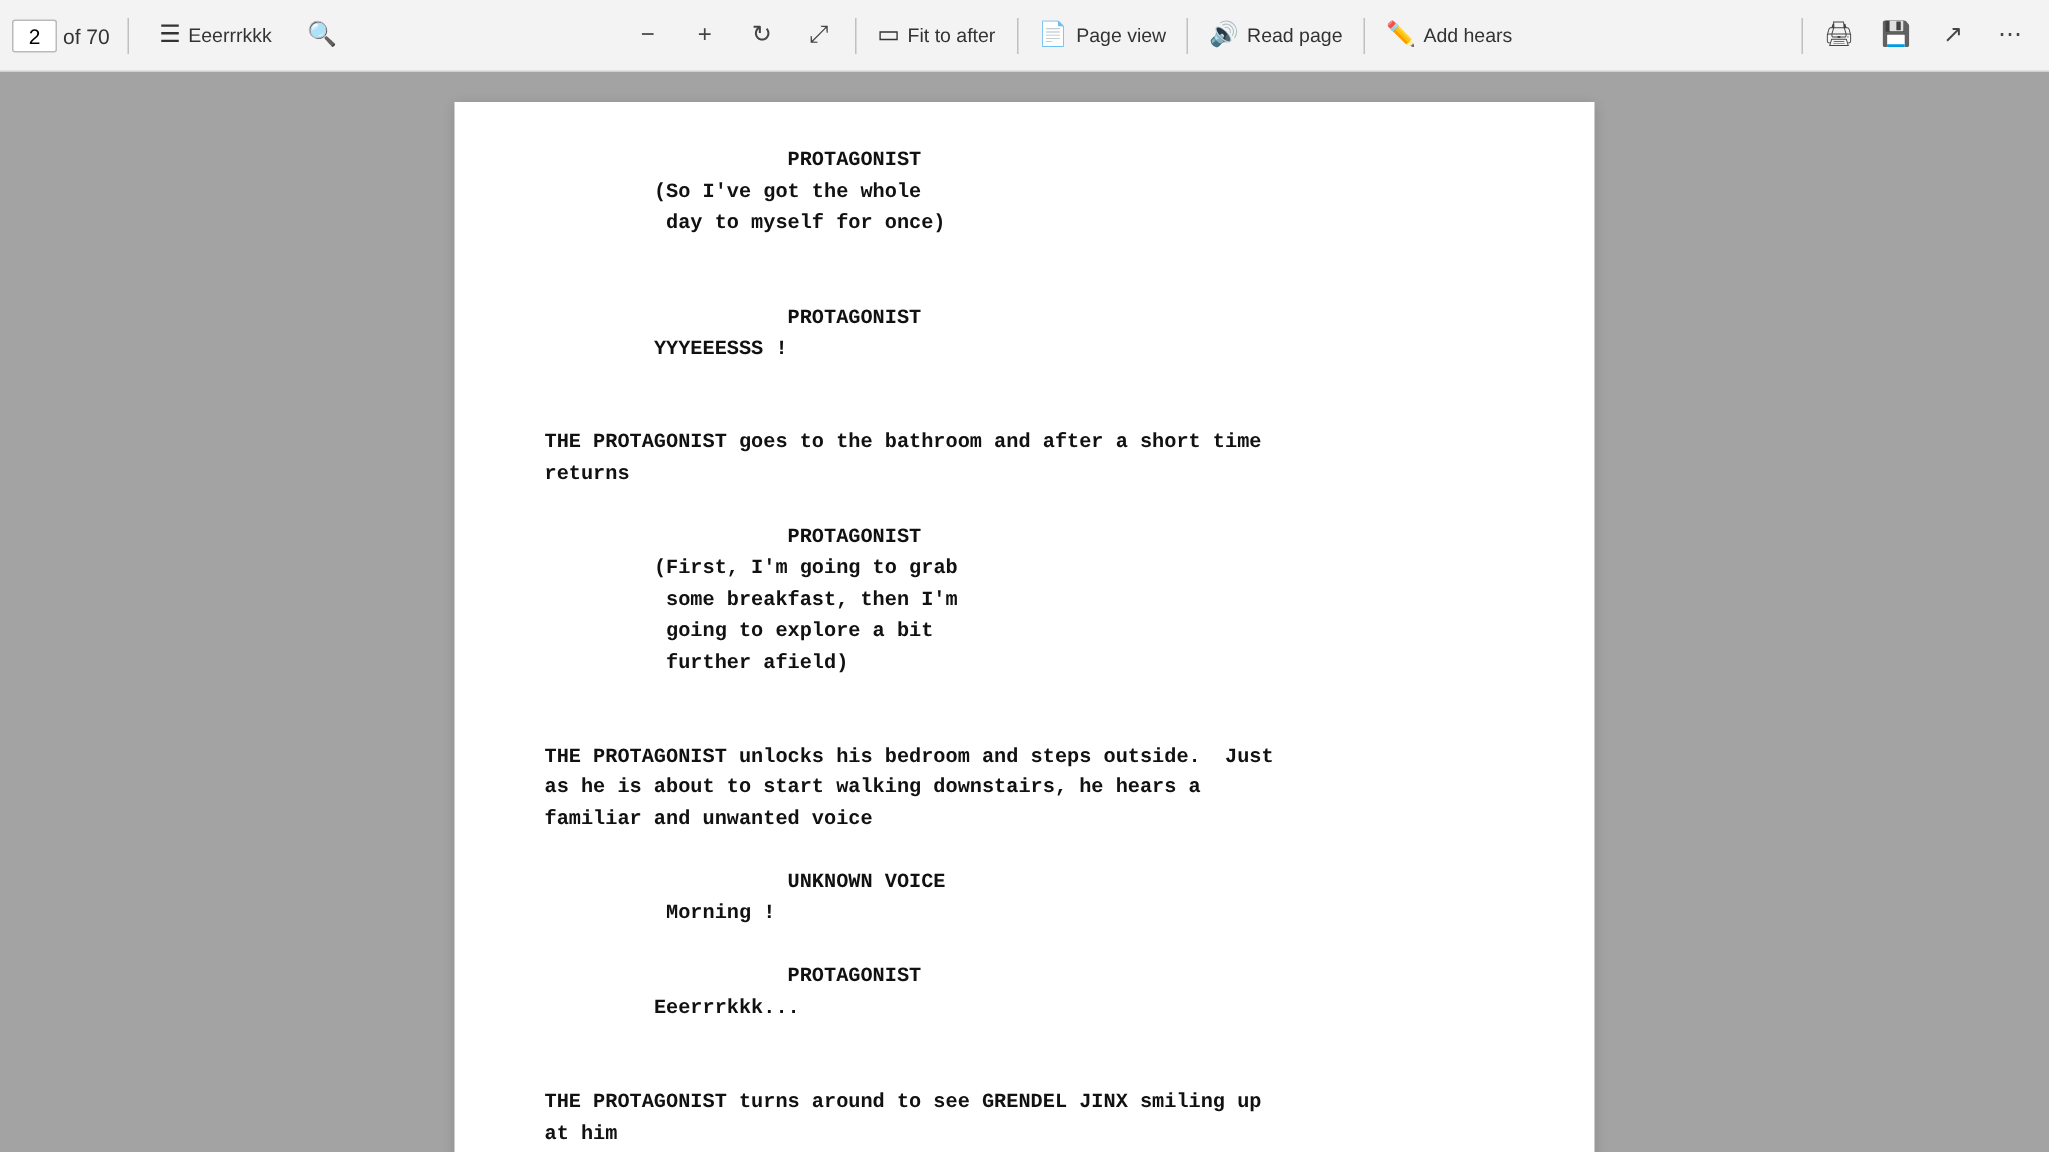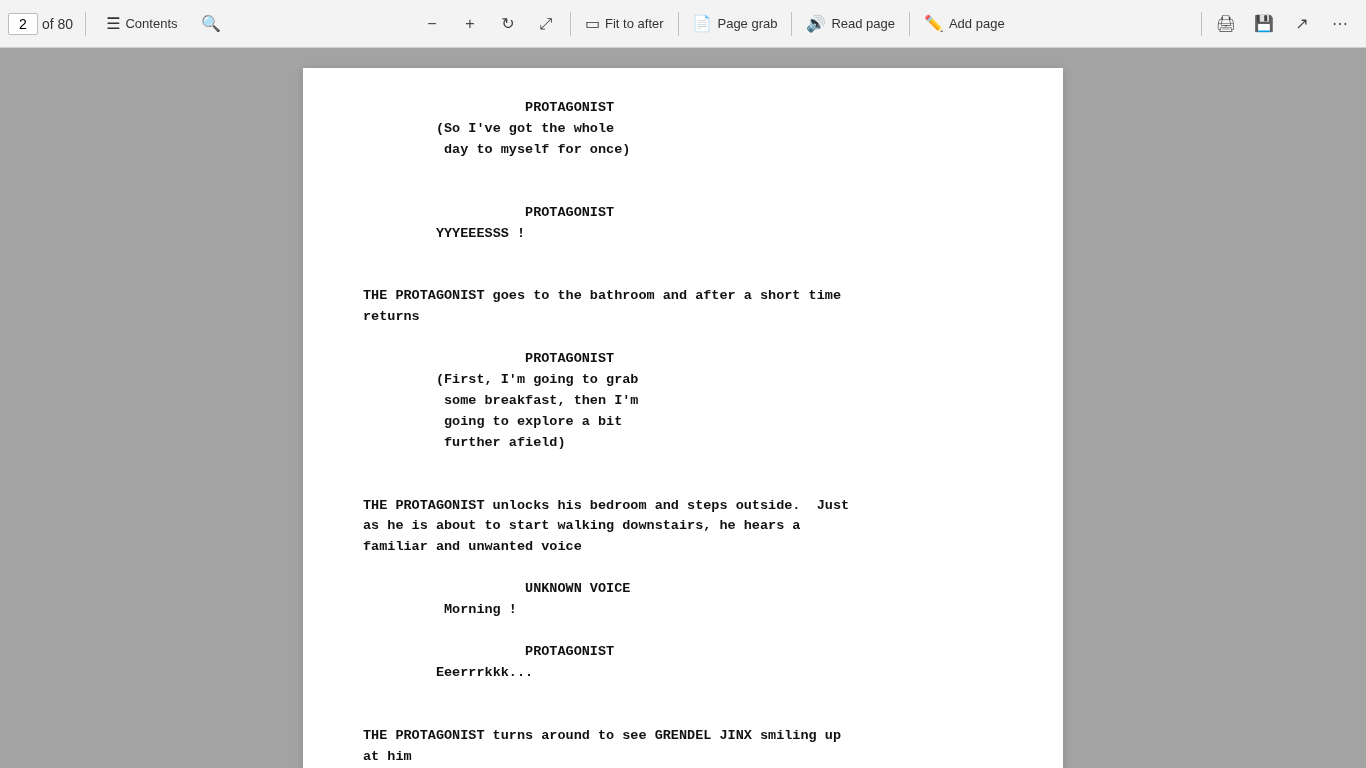--- a/index.html
+++ b/index.html
@@ -129,26 +129,26 @@
       line-height: 1;
     }
   </style>
 </head>
 <body>
 
 <div class="toolbar">
   <div class="toolbar-left">
     <div class="page-num-box">
       <input class="page-input" type="text" value="2" style="">
-      <span>of 80</span>
+      <span>of 70</span>
     </div>
     <div class="divider-v"></div>
     <button class="toolbar-btn">
       <span class="toolbar-icon">☰</span>
-      <span>Contents</span>
+      <span>Eeerrrkkk</span>
     </button>
     <button class="icon-btn">
       <span class="toolbar-icon">🔍</span>
     </button>
   </div>
 
   <div class="toolbar-center">
     <button class="icon-btn">
       <span>−</span>
     </button>
@@ -162,31 +162,31 @@
       <span class="toolbar-icon">⤢</span>
     </button>
     <div class="divider-v"></div>
     <button class="toolbar-btn">
       <span class="toolbar-icon">▭</span>
       <span>Fit to after</span>
     </button>
     <div class="divider-v"></div>
     <button class="toolbar-btn">
       <span class="toolbar-icon">📄</span>
-      <span>Page grab</span>
+      <span>Page view</span>
     </button>
     <div class="divider-v"></div>
     <button class="toolbar-btn">
       <span class="toolbar-icon">🔊</span>
       <span>Read page</span>
     </button>
     <div class="divider-v"></div>
     <button class="toolbar-btn">
       <span class="toolbar-icon">✏️</span>
-      <span>Add page</span>
+      <span>Add hears</span>
     </button>
   </div>
 
   <div class="toolbar-right">
     <div class="divider-v"></div>
     <button class="icon-btn">
       <span class="toolbar-icon">🖨</span>
     </button>
     <button class="icon-btn">
       <span class="toolbar-icon">💾</span>

